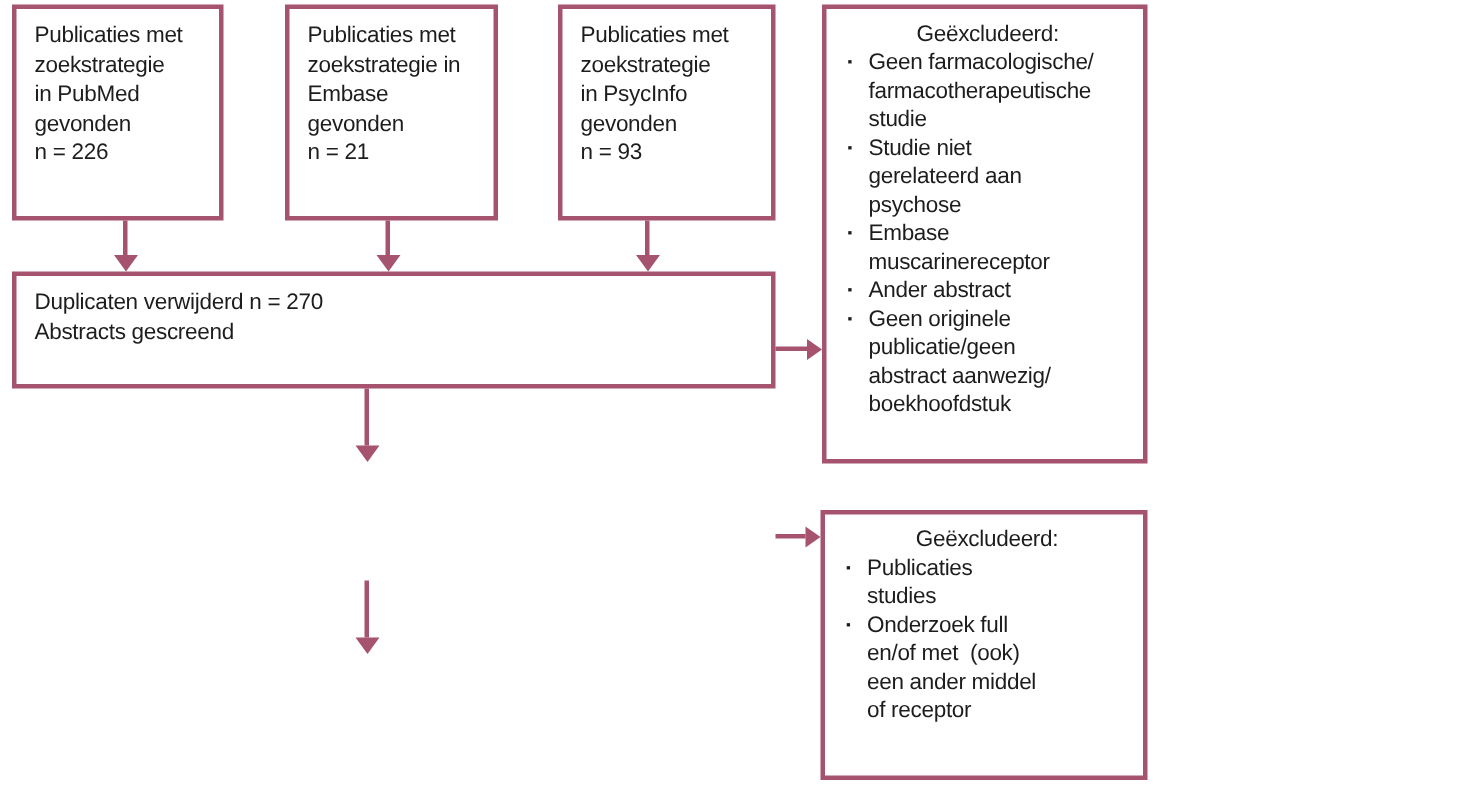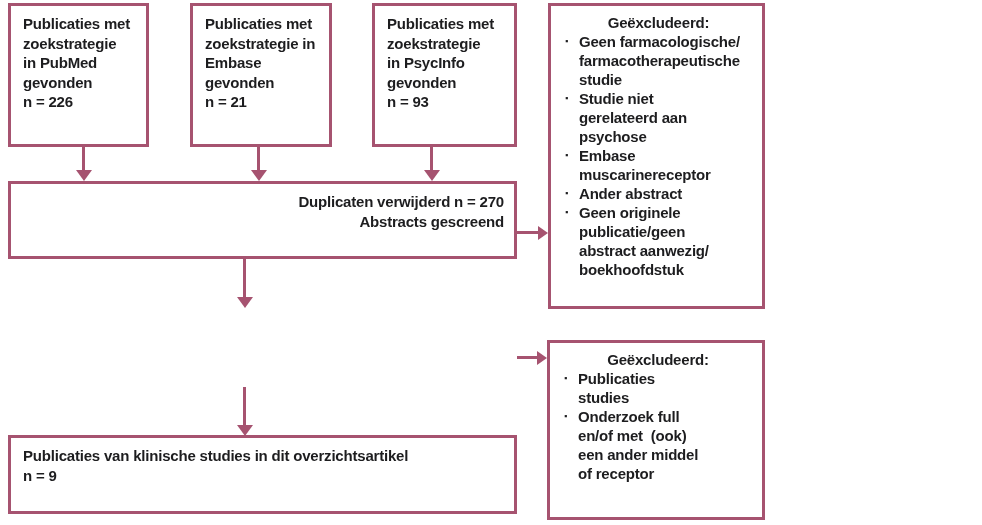--- a/index.html
+++ b/index.html
@@ -6,21 +6,21 @@
     --border:#a65370;
     --text:#1d1d1f;
     --bg:#ffffff;
   }
   html,body{margin:0;padding:0;background:var(--bg);}
   .diagram{
     position:relative;
     width:982px;height:525px;
     background:var(--bg);
     font-family:"Liberation Sans","DejaVu Sans",sans-serif;
-    font-weight:bold;
+    font-weight:normal;
     color:var(--text);
     overflow:hidden;
   }
   .box{
     position:absolute;
     box-sizing:border-box;
     border:3px solid var(--border);
     background:var(--bg);
   }
   .box-text{
@@ -28,21 +28,21 @@
     font-size:15px;
     line-height:19.5px;
     padding:8px 10px 0 12px;
     letter-spacing:-0.2px;
   }
   
   #tb1{left:8px;top:3px;width:141px;height:144px;}
   #tb2{left:190px;top:3px;width:142px;height:144px;}
   #tb3{left:372px;top:3px;width:145px;height:144px;}
   
-  #m1{left:8px;top:181px;width:509px;height:78px;text-align:right;}
+  #m1{left:8px;top:181px;width:509px;height:78px;}
   #m2{left:8px;top:307px;width:509px;height:80px;}
   #m3{left:8px;top:435px;width:509px;height:79px;}
   
   #rb1{left:548px;top:3px;width:217px;height:306px;}
   #rb2{left:547px;top:340px;width:218px;height:180px;}
   .excl-inner{padding:7px 8px 0 12px;font-size:15px;line-height:19px;letter-spacing:-0.2px;}
   .excl-title{white-space:pre-wrap;text-align:center;}
   ul.bullets{list-style:none;margin:0;padding:0;}
   ul.bullets li{display:flex;align-items:flex-start;}
   .bullet-marker{
@@ -100,24 +100,20 @@
 zoekstrategie
 in PsycInfo
 gevonden
 n = 93</div>
   </div>
 
   <div class="box" id="m1">
     <div class="box-text">Duplicaten verwijderd n = 270
 Abstracts gescreend</div>
   </div>
-  <div class="box" id="m3">
-    <div class="box-text">Publicaties van klinische studies in dit overzichtsartikel
-n = 9</div>
-  </div>
 
   <div class="box" id="rb1">
     <div class="excl-inner">
       <div class="excl-title">Geëxcludeerd:</div>
       <ul class="bullets">
         <li>
           <span class="bullet-marker">▪</span>
           <span class="bullet-text">Geen farmacologische/
 farmacotherapeutische
 studie</span>

